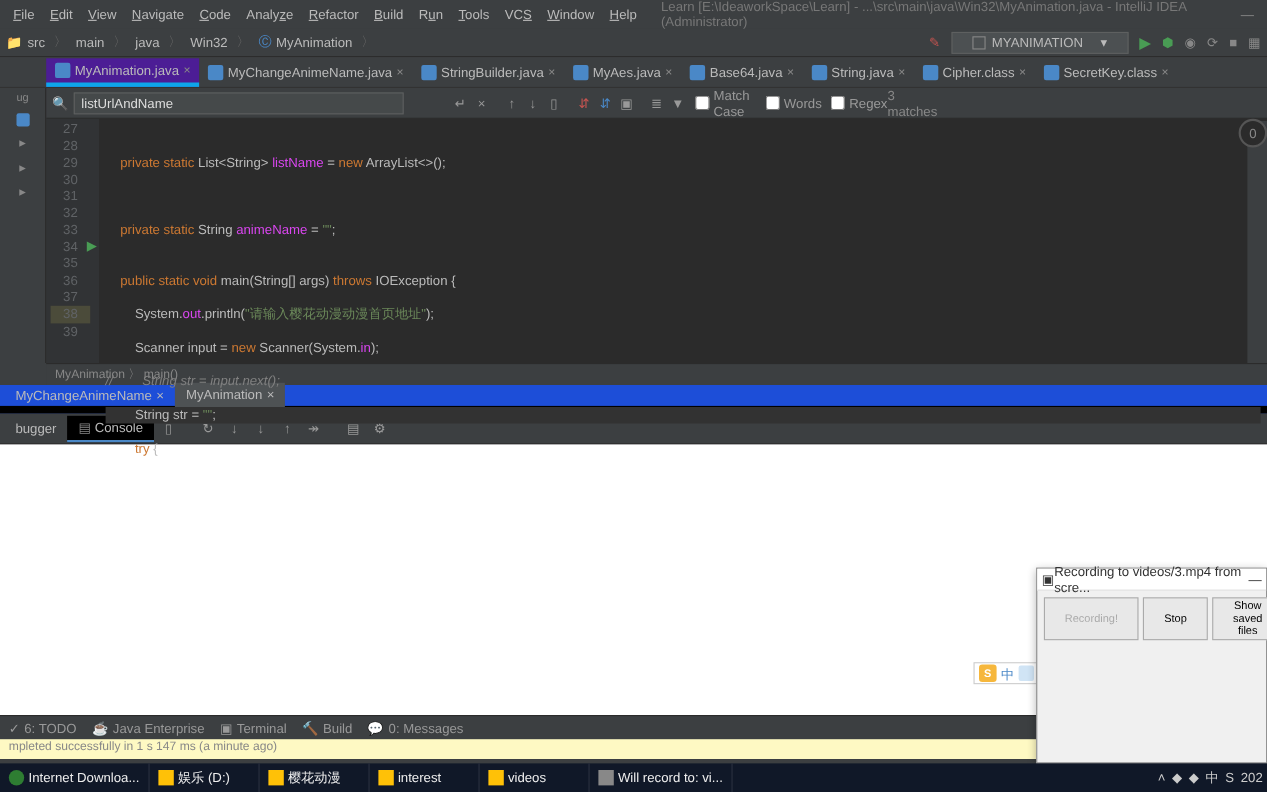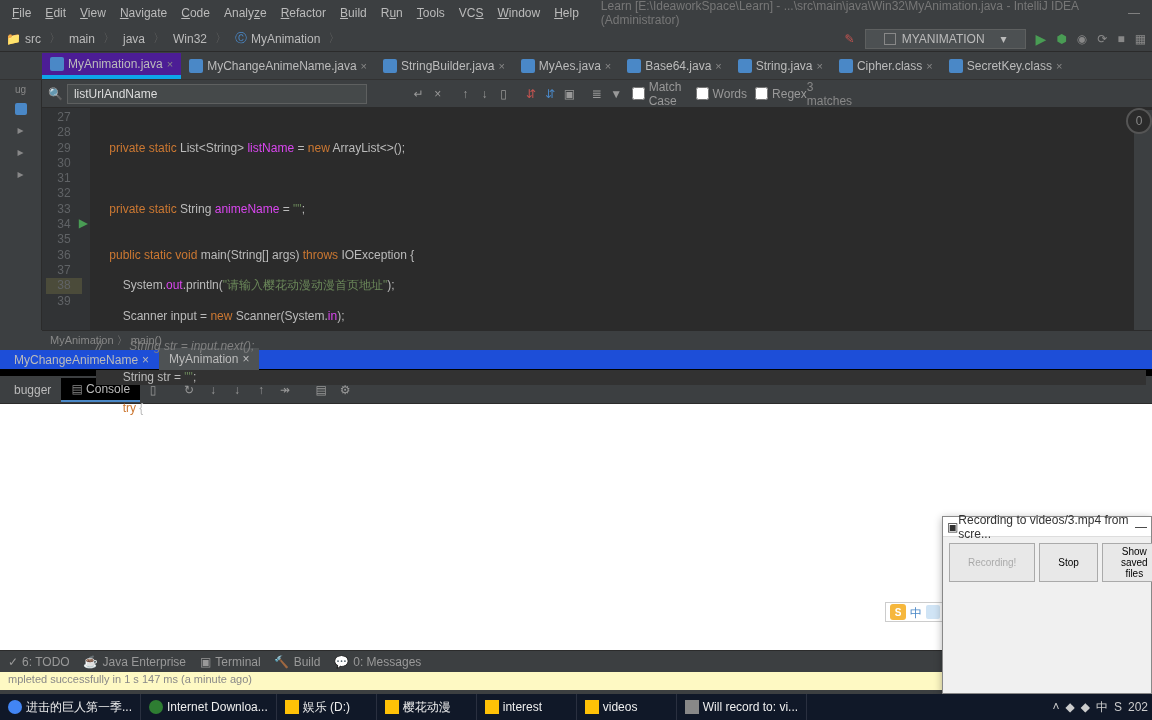--- a/index.html
+++ b/index.html
@@ -294,24 +294,20 @@
 </div>
 <div class="body">
 <button disabled="">Recording!</button>
 <button>Stop</button>
 <button>Show saved files</button>
 </div>
 </div>
 
 <div class="taskbar">
 <div class="tbtn">
-      <span style="width:14px;height:14px;background:#4285f4;border-radius:50%"></span>
-      <span>进击的巨人第一季...</span>
-    </div>
-<div class="tbtn">
       <span style="width:14px;height:14px;background:#2e7d32;border-radius:50%"></span>
       <span>Internet Downloa...</span>
     </div>
 <div class="tbtn">
       <span style="width:14px;height:14px;background:#ffc107"></span>
       <span>娱乐 (D:)</span>
     </div>
 <div class="tbtn">
       <span style="width:14px;height:14px;background:#ffc107"></span>
       <span>樱花动漫</span>

